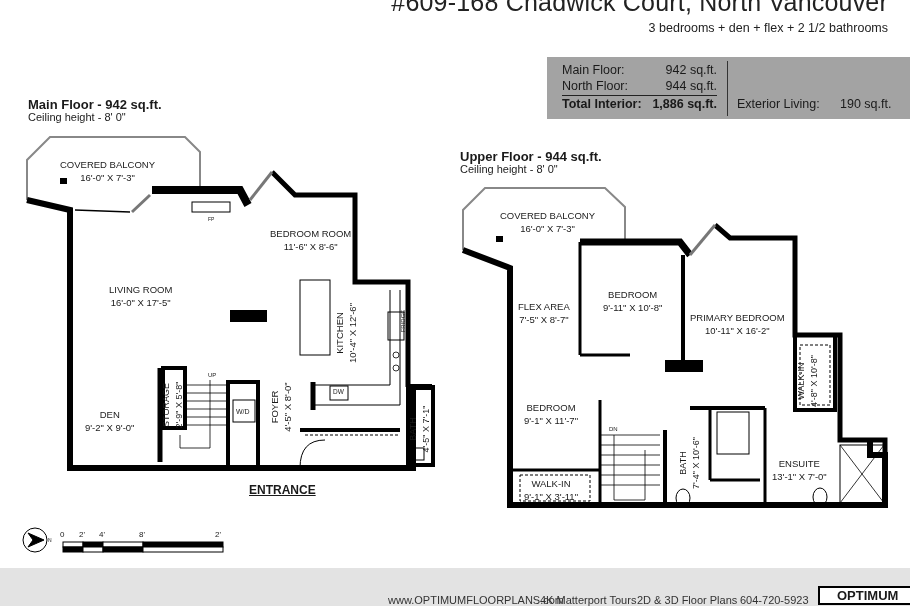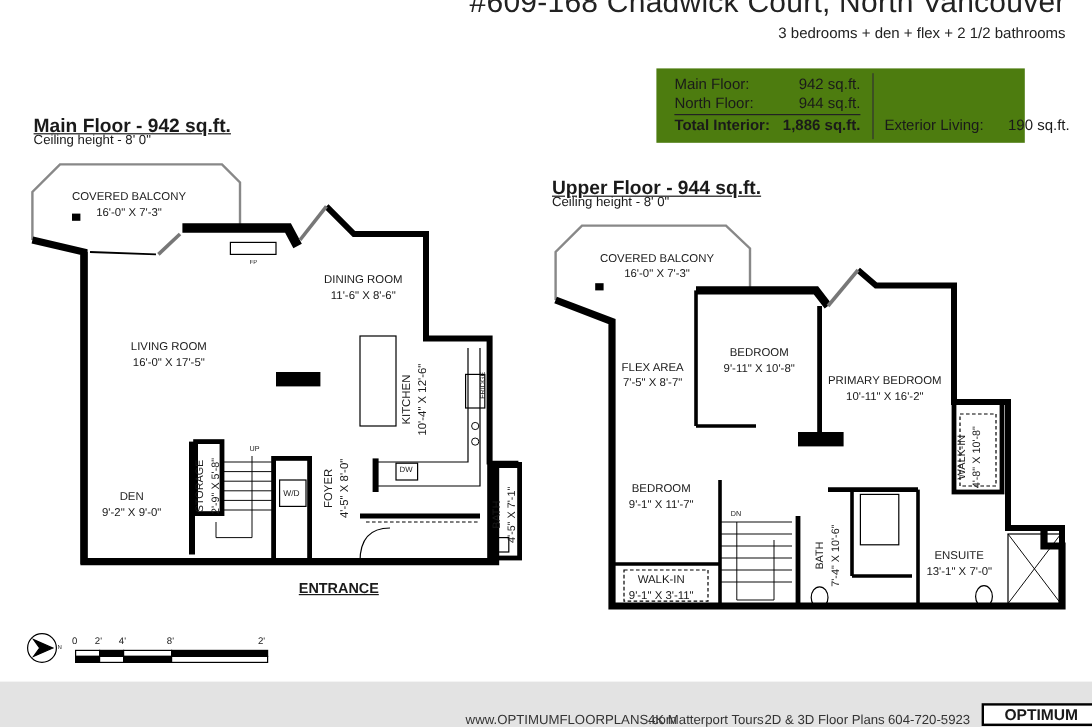--- a/index.html
+++ b/index.html
@@ -1,25 +1,25 @@
 <!DOCTYPE html>
 <html><head>
 <meta charset="utf-8">
 <style>
   html,body{margin:0;padding:0;background:#fff;}
   body{width:910px;height:606px;position:relative;overflow:hidden;font-family:"Liberation Sans",sans-serif;color:#1a1a1a;}
   .abs{position:absolute;}
   .title{right:22px;top:-12px;font-size:25px;white-space:nowrap;color:#222;letter-spacing:0.2px;}
   .subtitle{right:22px;top:21px;font-size:12.5px;color:#222;white-space:nowrap;}
-  .summary{left:547px;top:57px;width:307px;height:62px;background:#4d7c0f;}
+  .summary{left:547px;top:57px;width:363px;height:62px;background:#a3a3a3;}
   .summary .row{position:absolute;font-size:12.5px;white-space:nowrap;}
   .summary .lbl{position:absolute;left:15px;}
   .summary .val{position:absolute;right:0;}
   .summary .divider{position:absolute;left:180px;top:4px;width:1px;height:55px;background:#333;}
-  .floor-head{font-size:16px;font-weight:bold;text-decoration:underline;white-space:nowrap;}
+  .floor-head{font-size:13px;font-weight:bold;white-space:nowrap;}
   .floor-sub{font-size:11px;white-space:nowrap;}
   .room{font-size:9.5px;text-align:center;white-space:nowrap;line-height:13px;}
   .room.v{transform:rotate(-90deg);transform-origin:center center;}
   .entrance{font-size:12px;font-weight:bold;text-decoration:underline;}
   .footer{left:0;top:568px;width:910px;height:38px;background:#e3e3e3;}
   .footer span{position:absolute;top:26px;font-size:11px;color:#333;white-space:nowrap;}
   .logo{position:absolute;left:818px;top:18px;border:2px solid #000;background:#fff;font-weight:bold;font-size:13px;padding:0 17px;line-height:15px;}
   svg{position:absolute;left:0;top:0;}
 </style>
 </head>
@@ -164,21 +164,21 @@
     <rect x="103" y="547" width="40" height="5" fill="#000"></rect>
     <rect x="143" y="547" width="80" height="5" fill="#fff"></rect>
   </g>
 </svg>
 
 <div class="abs room" style="left:60px;top:158px;">
   <div>COVERED BALCONY</div>
   <div>16'-0" X 7'-3"</div>
 </div>
 <div class="abs room" style="left:270px;top:227px;">
-  <div>DINING ROOM</div>
+  <div>BEDROOM ROOM</div>
   <div>11'-6" X 8'-6"</div>
 </div>
 <div class="abs room" style="left:109px;top:283px;">
   <div>LIVING ROOM</div>
   <div>16'-0" X 17'-5"</div>
 </div>
 <div class="abs room v" style="left:316px;top:320px;">
   <div>KITCHEN</div>
   <div>10'-4" X 12'-6"</div>
 </div>

